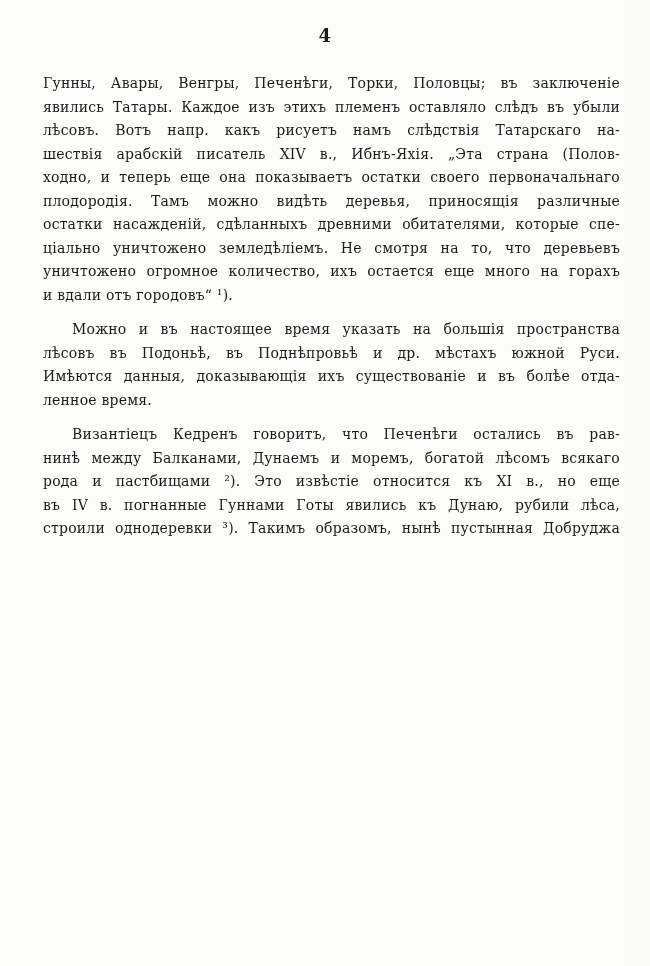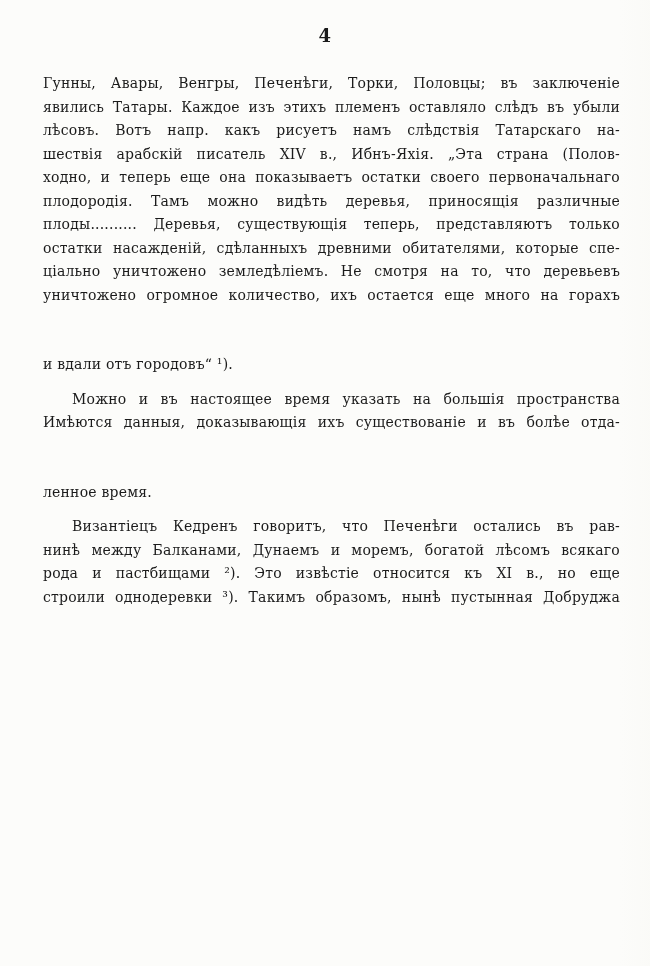--- a/index.html
+++ b/index.html
@@ -31,21 +31,21 @@
   }
   .line {
     font-size: 14px;
     line-height: 23.5px;
     text-align: justify;
     text-align-last: justify;
     white-space: normal;
     letter-spacing: 0.2px;
   }
   .line.indent { text-indent: 29px; margin-top: 11px; }
-  .line.end { text-align-last: left; margin-top: 46px; }
+  .line.end { text-align-last: left; }
   .edge-fade {
     position: absolute;
     top: 0;
     right: 0;
     width: 30px;
     height: 100%;
     pointer-events: none;
     background: linear-gradient(to right, rgba(252,252,250,0), rgba(250,250,247,0.85));
   }
 </style>
@@ -56,30 +56,31 @@
 
   <div class="page-number">4</div>
 
   <div class="text-block">
     <div class="line">Гунны, Авары, Венгры, Печенѣги, Торки, Половцы; въ заключеніе</div>
     <div class="line">явились Татары. Каждое изъ этихъ племенъ оставляло слѣдъ въ убыли</div>
     <div class="line">лѣсовъ. Вотъ напр. какъ рисуетъ намъ слѣдствія Татарскаго на-</div>
     <div class="line">шествія арабскій писатель XIV в., Ибнъ-Яхія. „Эта страна (Полов-</div>
     <div class="line">ходно, и теперь еще она показываетъ остатки своего первоначальнаго</div>
     <div class="line">плодородія. Тамъ можно видѣть деревья, приносящія различные</div>
-    <div class="line">плоды.......... Деревья, существующія теперь, представляютъ только</div>
     <div class="line">остатки насажденій, сдѣланныхъ древними обитателями, которые спе-</div>
     <div class="line">ціально уничтожено земледѣліемъ. Не смотря на то, что деревьевъ</div>
     <div class="line">уничтожено огромное количество, ихъ остается еще много на горахъ</div>
     <div class="line end">и вдали отъ городовъ“ ¹).</div>
     <div class="line indent">Можно и въ настоящее время указать на большія пространства</div>
+    <div class="line">лѣсовъ въ Подоньѣ, въ Поднѣпровьѣ и др. мѣстахъ южной Руси.</div>
     <div class="line">Имѣются данныя, доказывающія ихъ существованіе и въ болѣе отда-</div>
     <div class="line end">ленное время.</div>
     <div class="line indent">Византіецъ Кедренъ говоритъ, что Печенѣги остались въ рав-</div>
     <div class="line">нинѣ между Балканами, Дунаемъ и моремъ, богатой лѣсомъ всякаго</div>
     <div class="line">рода и пастбищами ²). Это извѣстіе относится къ XI в., но еще</div>
+    <div class="line">въ IV в. погнанные Гуннами Готы явились къ Дунаю, рубили лѣса,</div>
     <div class="line">строили однодеревки ³). Такимъ образомъ, нынѣ пустынная Добруджа</div>
 
   </div>
 
   <div class="edge-fade"></div>
 
 </div>
 
 </body></html>

